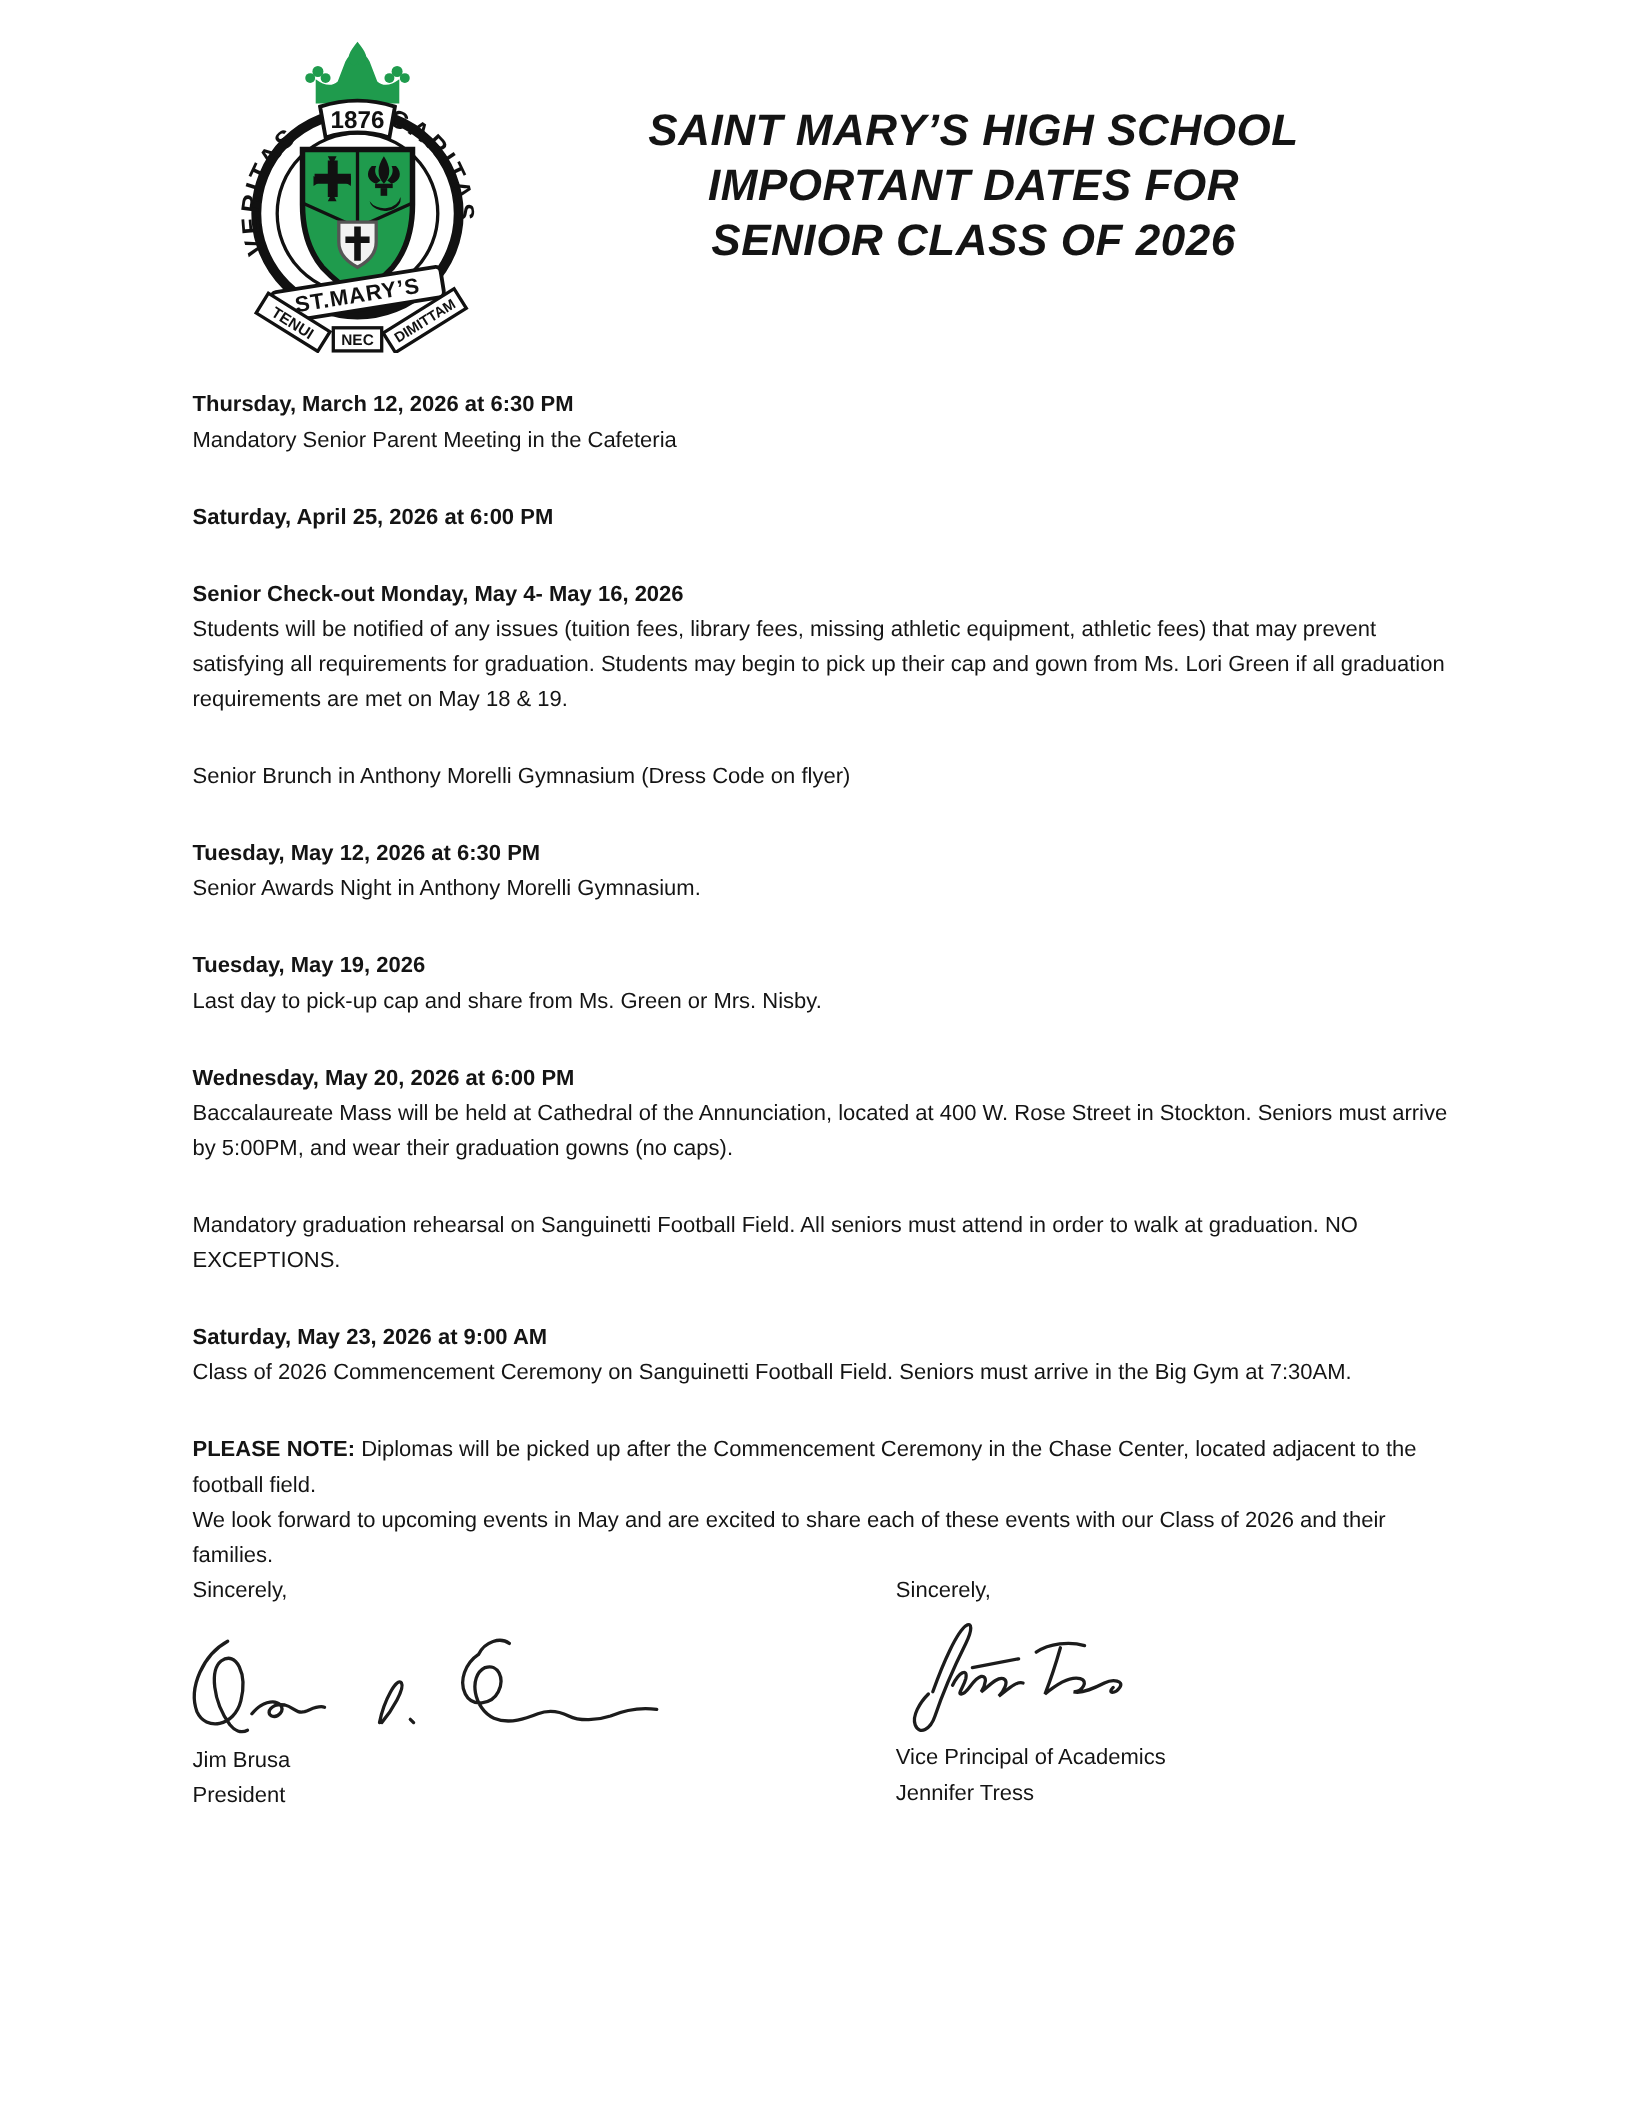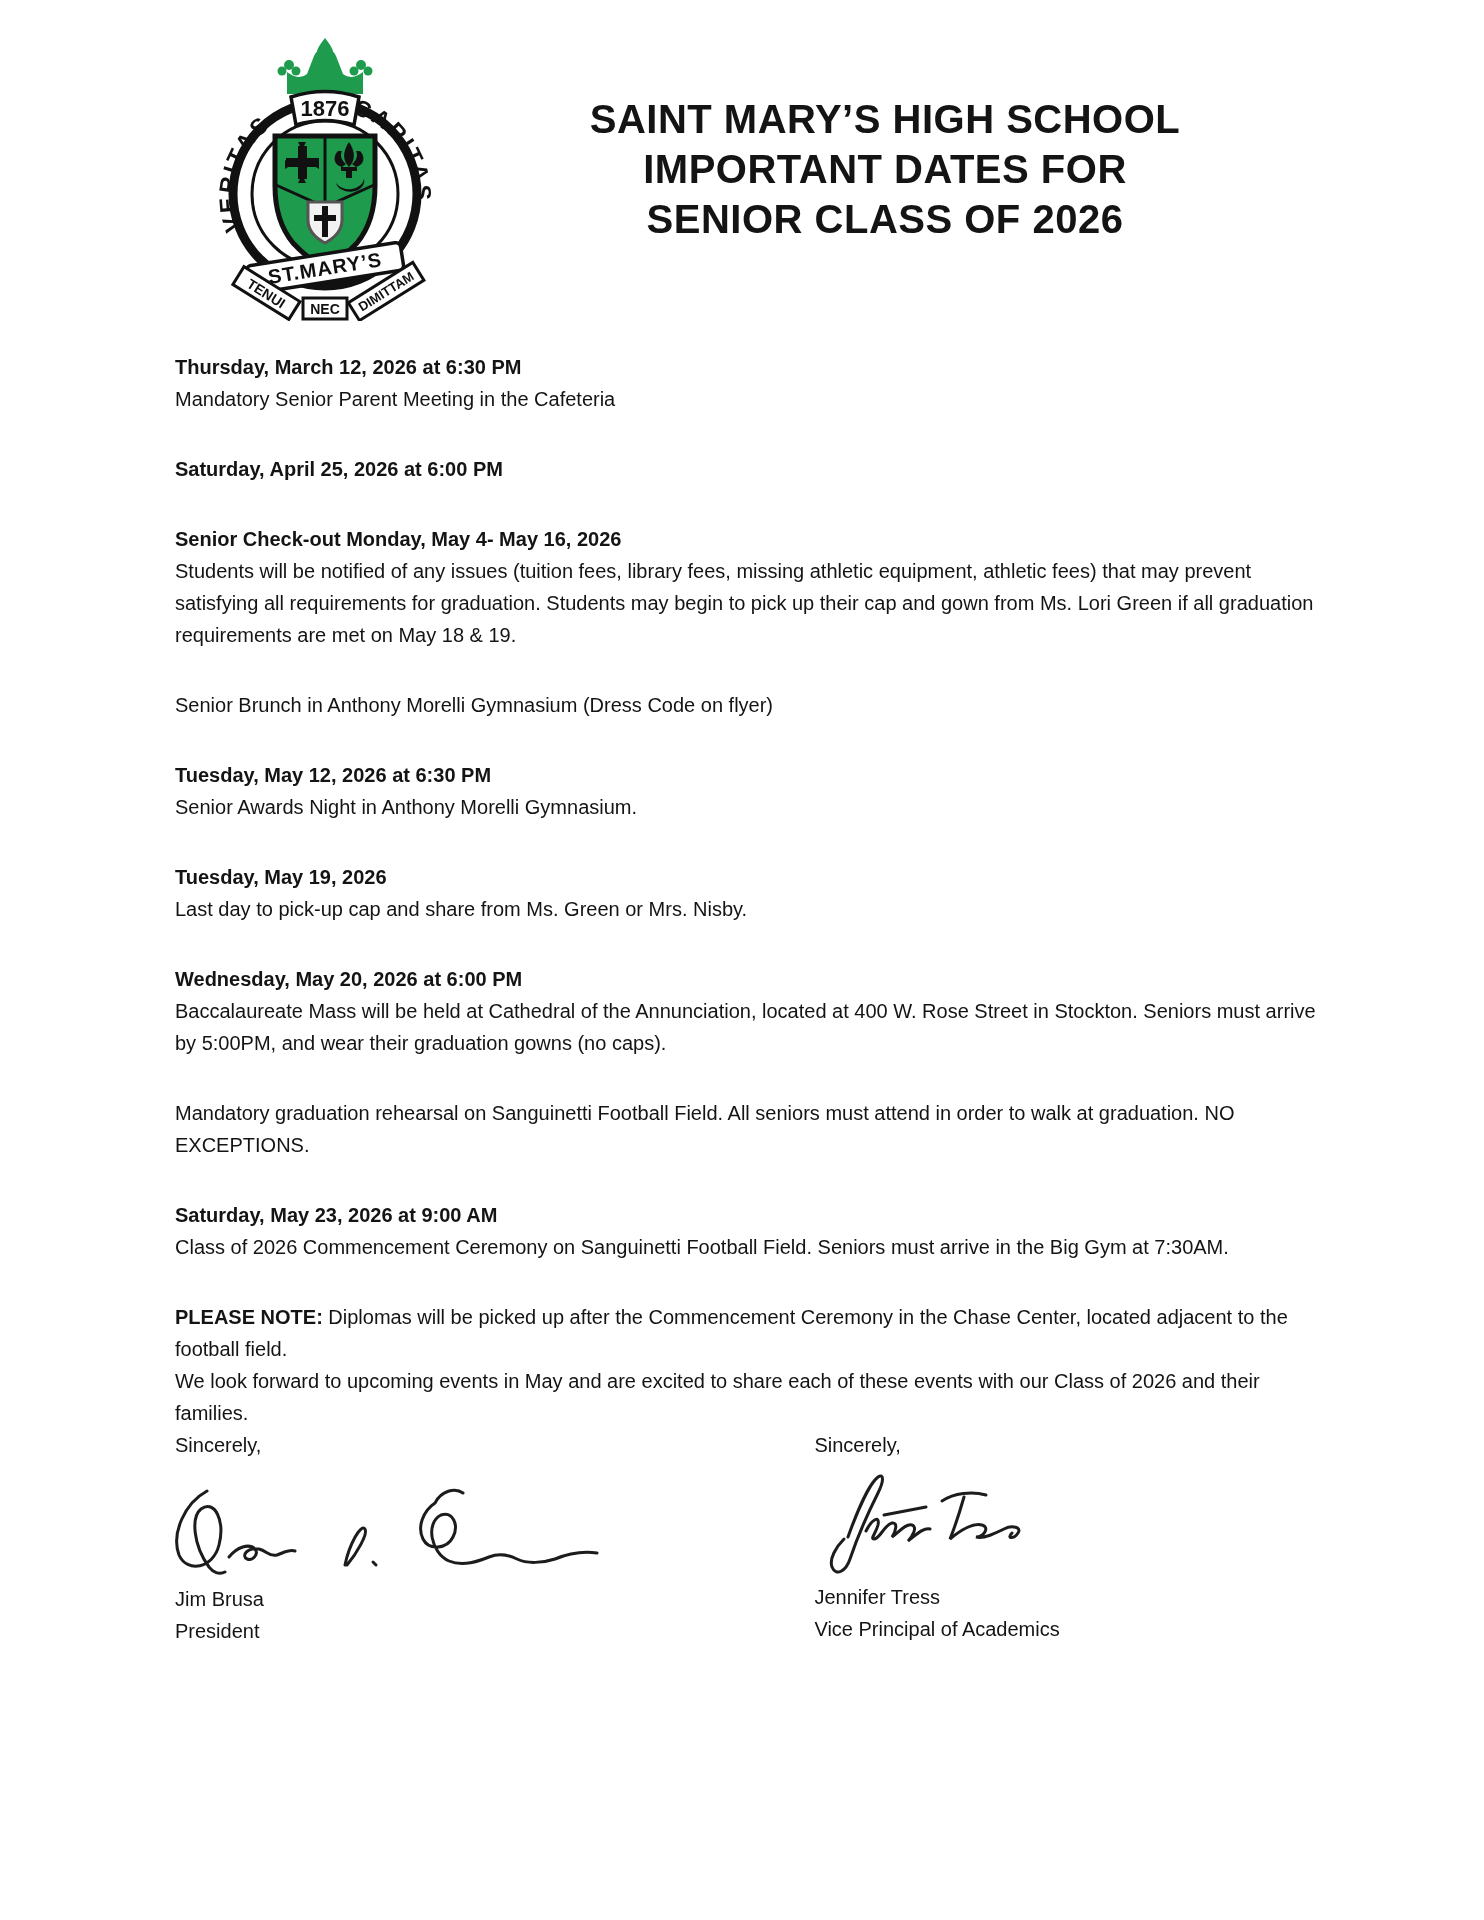--- a/index.html
+++ b/index.html
@@ -4,21 +4,21 @@
 <style>
   html,body{margin:0;padding:0;}
   body{
     width:1484px;height:1920px;background:#ffffff;overflow:hidden;
     font-family:"Liberation Sans", sans-serif;color:#141414;
   }
   .page{width:1484px;height:1920px;box-sizing:border-box;padding:36px 159px 0 175px;background:#fff;}
   
   .letterhead{display:flex;align-items:flex-start;}
   .logo-wrap{width:240px;flex:0 0 240px;margin-left:30px;}
-  .title-block{flex:1;text-align:center;margin-top:58px;font-weight:700;font-size:40px;line-height:50px;letter-spacing:.5px;}
+  .title-block{flex:1;text-align:center;margin-top:58px;font-weight:700;font-size:40px;line-height:50px;letter-spacing:.5px;font-style:italic;}
   
   .letter-main{margin-top:26px;font-size:20px;line-height:32px;}
   .letter-main p{margin:0;}
   .event{margin-bottom:38px;}
   .event .h{font-weight:700;}
   .note-label{font-weight:700;}
   .para{margin-bottom:38px;}
   
   .sig-row{display:flex;margin-top:0;gap:40px;}
   .sig-col-left{width:54%;}
@@ -178,19 +178,19 @@
         <p>Sincerely,</p>
         <svg class="sig-img-r" width="230" height="110" viewBox="0 0 230 110">
           <g fill="none" stroke="#1c1c1c" stroke-width="3" stroke-linecap="round">
             <path d="M34,70 C44,42 56,16 64,10 C70,6 70,14 64,26 C54,46 42,74 36,92 C32,104 22,110 18,100 C15,92 22,80 30,72"></path>
             <path d="M52,64 C58,52 66,48 64,58 C62,66 56,72 60,72 C66,72 70,58 78,56 C84,55 82,64 78,70 C84,66 92,56 98,58 C104,60 98,70 94,74 C102,68 110,60 116,62"></path>
             <path d="M70,48 L112,40"></path>
             <path d="M128,34 C140,26 158,24 172,28"></path>
             <path d="M150,30 C146,44 140,62 136,72 C148,62 160,56 168,58 C176,60 170,70 162,70 C170,72 182,66 190,62 C198,58 208,60 204,66 C200,72 192,72 198,66"></path>
           </g>
         </svg>
+        <p>Vice Principal of Academics</p>
         <p>Jennifer Tress</p>
-        <p>Vice Principal of Academics</p>
       </div>
     </div>
 
   </main>
 </div>
 
 </body></html>

